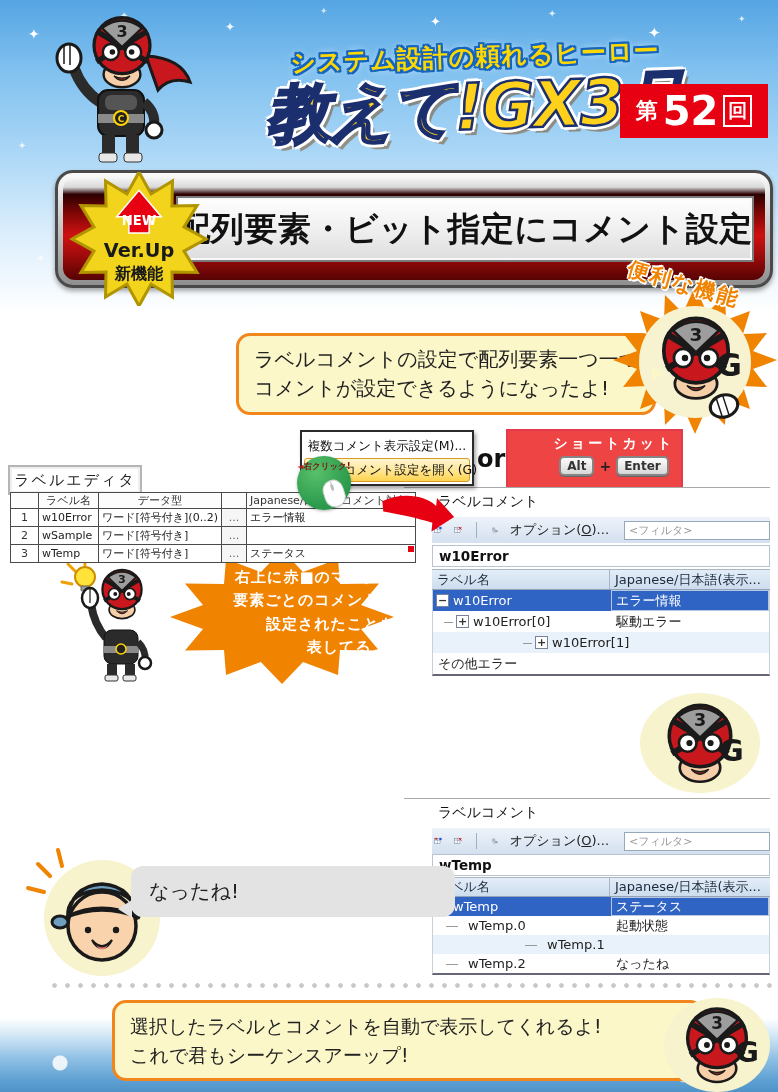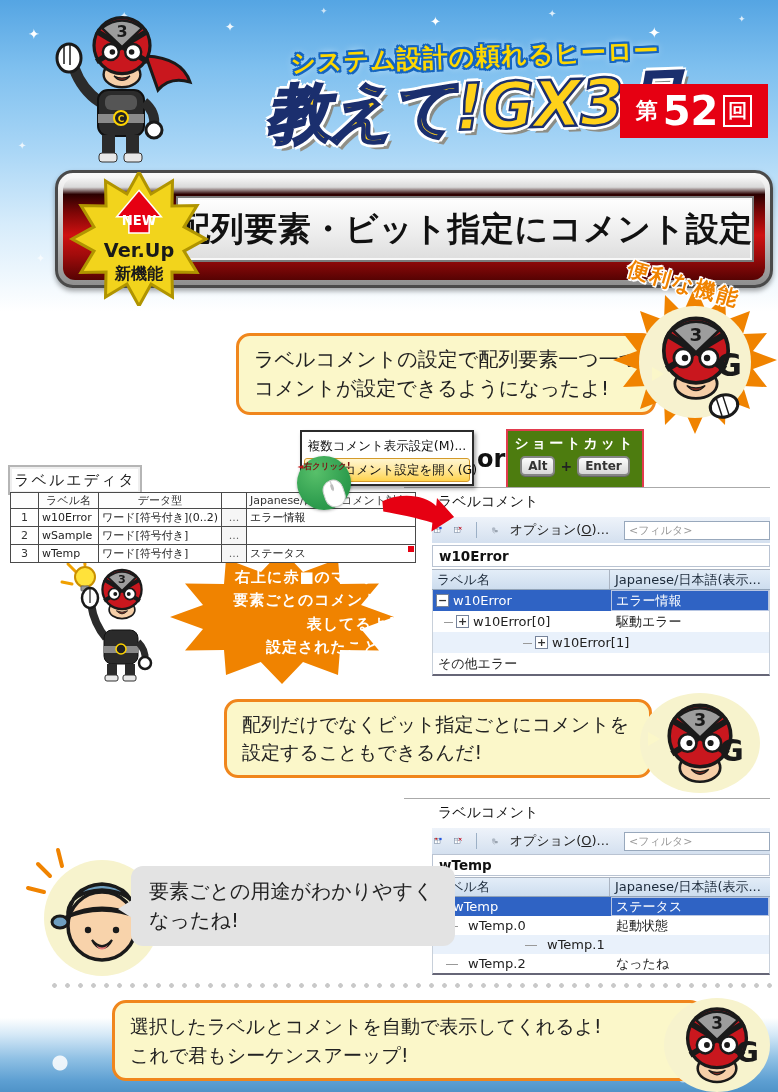--- a/index.html
+++ b/index.html
@@ -59,21 +59,21 @@
     font-size:21px;font-weight:900;color:#f08300;letter-spacing:2px;
     text-shadow:1.5px 0 0 #fff,-1.5px 0 0 #fff,0 1.5px 0 #fff,0 -1.5px 0 #fff,1.5px 1.5px 0 #fff,-1.5px -1.5px 0 #fff;}
 
   
   .menu{position:absolute;left:300px;top:430px;width:166px;background:#fff;border:2px solid #2b2b2b;
     box-shadow:2px 3px 4px rgba(0,0,0,.35);padding:2px;z-index:4;}
   .menu-item{height:24px;line-height:24px;font-size:12.5px;text-align:center;color:#111;white-space:nowrap;}
   .menu-item.hl{background:linear-gradient(180deg,#fff6d1,#ffe79a 50%,#ffd34d);
     border:1px solid #d49a2a;border-radius:3px;height:22px;line-height:22px;}
   .or-label{position:absolute;left:477px;top:445px;font-size:24px;font-weight:bold;color:#111;}
-  .shortcut{position:absolute;left:506px;top:429px;width:134px;height:58px;background:#4d7c0f;border:2px solid #e23b4e;}
+  .shortcut{position:absolute;left:506px;top:429px;width:134px;height:58px;background:#ef4444;border:2px solid #e23b4e;padding-left:39px;}
   .sc-title{margin-top:4px;text-align:center;font-size:14px;font-weight:bold;color:#fff;letter-spacing:3px;white-space:nowrap;}
   .sc-keys{display:flex;justify-content:center;align-items:center;gap:5px;margin-top:3px;}
   .keycap{background:linear-gradient(#fdfdfd,#d7d7d7);border:2px solid #858585;border-radius:5px;
     font-size:12px;font-weight:bold;color:#333;padding:1px 6px;box-shadow:0 1px 0 #666;}
   .sc-plus{font-weight:bold;color:#222;font-size:14px;}
 
   
   .badge-rc{position:absolute;left:297px;top:456px;width:54px;height:54px;border-radius:50%;z-index:5;
     background:radial-gradient(circle at 35% 30%,#58c06a,#2f9e4f 60%,#1f8a3d);box-shadow:0 1px 3px rgba(0,0,0,.3);}
   .badge-rc .lbl{position:absolute;top:5px;left:0;right:0;text-align:center;font-size:8.5px;
@@ -403,22 +403,22 @@
     </div>
   </div>
 
   <div class="burst-tip">
     <svg width="228" height="138" viewBox="0 0 228 138">
       <polygon points="226,69 193,81 211,102.5 172,102 170,127 135,114 114,136 92.8,114 58,127 56,102 17,102.5 35,81 2,69 35,57 17,35.5 56,36 58,11 93,24 114,2 135,24 170,11 172,36 211,35.5 193,57" fill="#f08300"></polygon>
     </svg>
     <div class="txt">
       <span>右上に赤■のマークは</span>
       <span>要素ごとのコメントが</span>
+      <span>設定されたことを</span>
       <span>表してるよ!</span>
-      <span>設定されたことを</span>
     </div>
   </div>
   <svg class="mascot-bulb" width="118" height="130" viewBox="0 0 118 130">
     <path d="M10,12 L18,20 M26,2 L27,13 M4,30 L14,32" stroke="#f0a000" stroke-width="3" stroke-linecap="round"></path>
     <circle cx="27" cy="25" r="10" fill="#ffe23a" stroke="#c98f00" stroke-width="2"></circle>
     <rect x="23" y="34" width="8" height="5" rx="1" fill="#9a9a9a" stroke="#666"></rect>
     <path d="M48,86 Q36,72 33,52" stroke="#2b2b2b" stroke-width="8" fill="none"></path>
     <g transform="translate(32,46)">
         <ellipse rx="8" ry="10" fill="#fff" stroke="#1a1a1a" stroke-width="2.5"></ellipse>
         <line x1="0" y1="-9" x2="0" y2="5" stroke="#1a1a1a" stroke-width="1.2"></line>
@@ -430,24 +430,20 @@
     <circle cx="87" cy="111" r="6" fill="#fff" stroke="#1a1a1a" stroke-width="2.5"></circle>
     <rect x="49" y="112" width="10" height="13" fill="#2b2b2b"></rect>
       <rect x="67" y="112" width="10" height="13" fill="#2b2b2b"></rect>
     <rect x="47" y="123" width="13" height="6" rx="2" fill="#e8e8e8" stroke="#333"></rect>
       <rect x="65" y="123" width="13" height="6" rx="2" fill="#e8e8e8" stroke="#333"></rect>
     <g transform="translate(36,14) scale(0.56)">
         <use href="#mface-base"></use>
       </g>
   </svg>
 
-  <div class="speech tail-r b-bit">
-    <span class="ln">配列だけでなくビット指定ごとにコメントを</span>
-    <span class="ln">設定することもできるんだ!</span>
-  </div>
   <div class="abs" style="left:640px;top:693px;width:120px;height:100px;background:#f7f3cd;border-radius:50%;display:flex;align-items:center;justify-content:center;">
     <svg width="88" height="92" viewBox="0 0 100 100">
         <use href="#mface-g"></use>
       </svg>
   </div>
 
   <div class="lc-panel p2">
     <div class="lc-topline"></div>
     <div class="lc-title">ラベルコメント</div>
     <div class="lc-toolbar">
@@ -519,21 +515,20 @@
       <path d="M44,74 Q78,58 112,74 Q96,66 78,66 Q60,66 44,74 Z" fill="#6f9fc0" stroke="#1a1a1a" stroke-width="3"></path>
       <path d="M40,76 Q78,60 116,76" fill="none" stroke="#1a1a1a" stroke-width="3.5"></path>
       <ellipse cx="36" cy="80" rx="8" ry="6" fill="#6f9fc0" stroke="#1a1a1a" stroke-width="3"></ellipse>
       <circle cx="64" cy="88" r="3.2" fill="#1a1a1a"></circle>
         <circle cx="92" cy="88" r="3.2" fill="#1a1a1a"></circle>
       <path d="M68,98 Q78,110 88,98 Q84,106 78,106 Q72,106 68,98 Z" fill="#6b2420" stroke="#1a1a1a" stroke-width="2"></path>
       <path d="M72,103 Q78,108 84,103 Q78,112 72,103 Z" fill="#e87a7a"></path>
     </svg>
   </div>
   <div class="gray-bubble">
-    <span class="ln">要素ごとの用途がわかりやすく</span>
     <span class="ln">なったね!</span>
   </div>
 
   <div class="dots-sep"></div>
   <div class="sky-bottom"></div>
   <div class="speech tail-r b-outro">
     <span class="ln">選択したラベルとコメントを自動で表示してくれるよ!</span>
     <span class="ln">これで君もシーケンスアーップ!</span>
   </div>
   <div class="mascot-ellipse">

